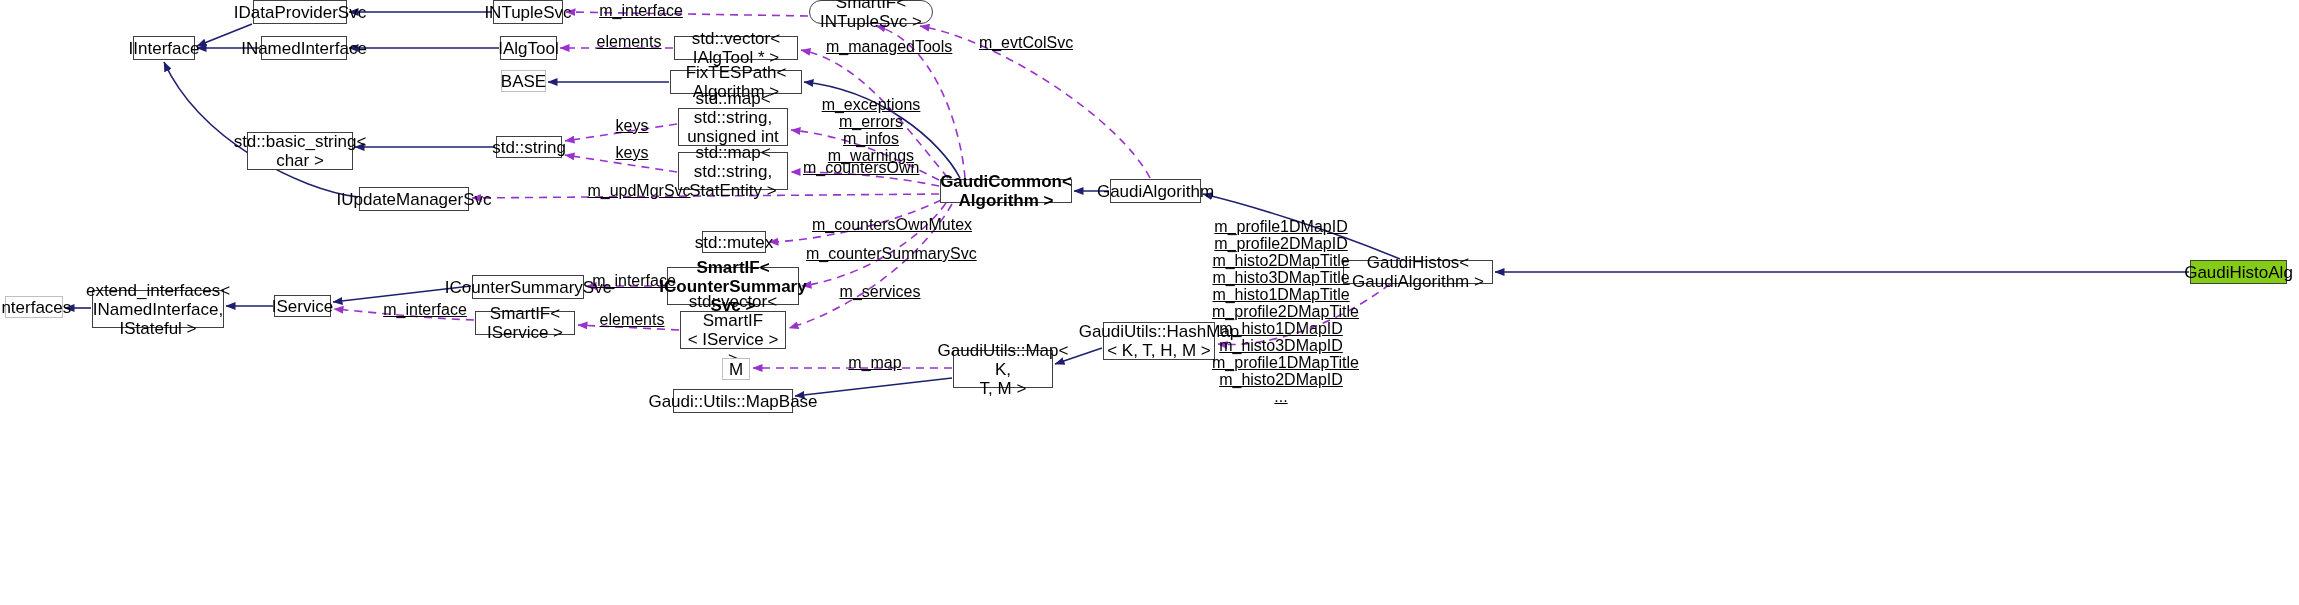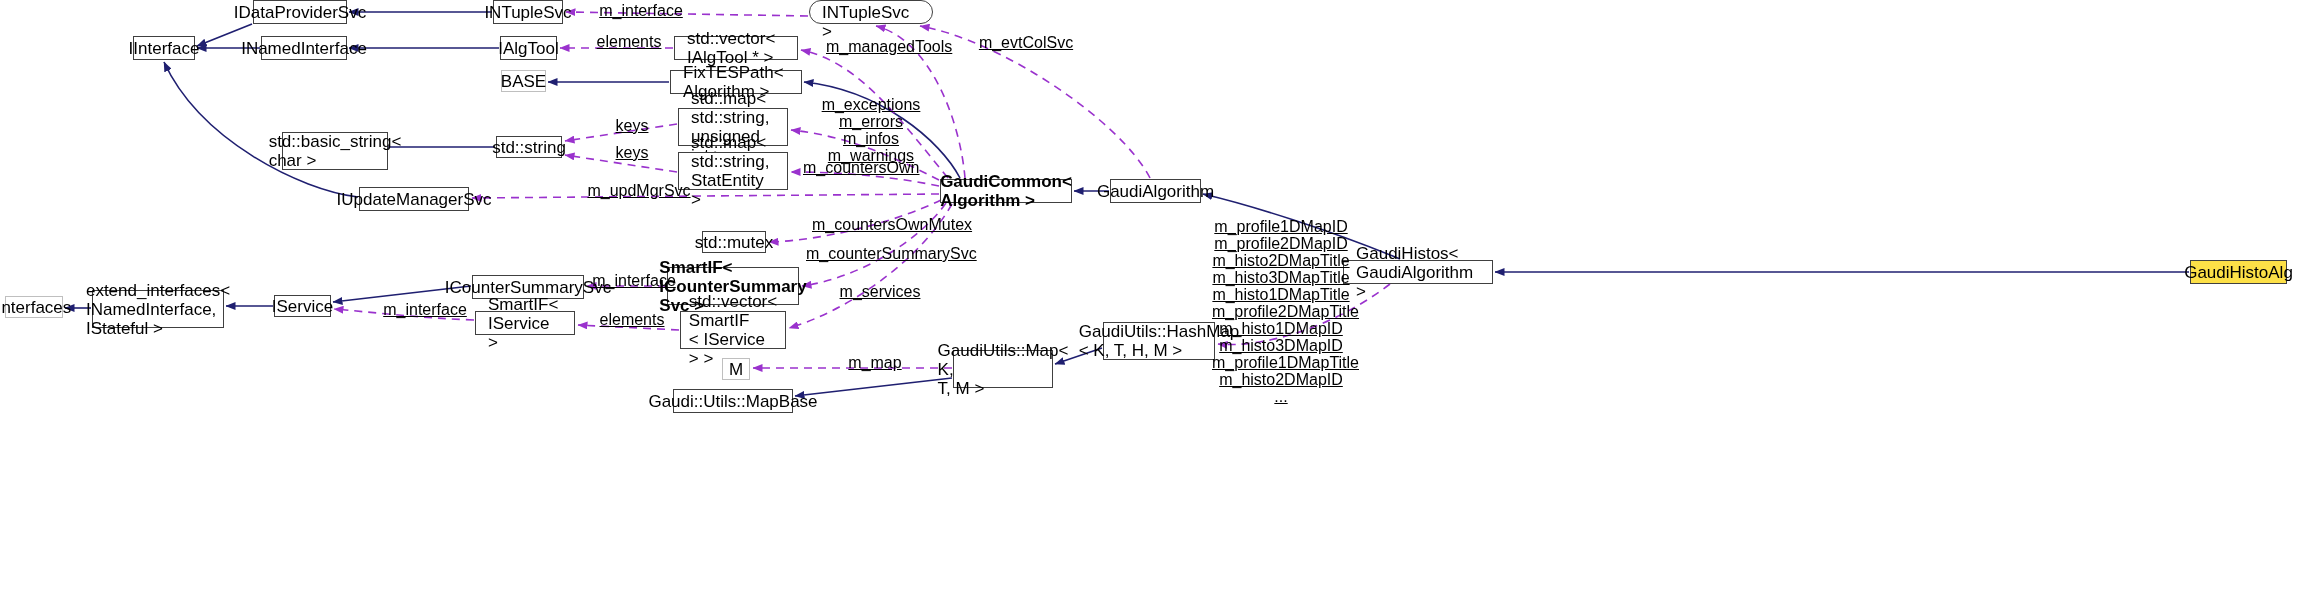--- a/index.html
+++ b/index.html
@@ -23,33 +23,33 @@
     pointer-events: none;
   }
   .node {
     position: absolute;
     box-sizing: border-box;
     background: #ffffff;
     border: 1px solid #404040;
     display: flex;
     align-items: center;
     justify-content: center;
-    text-align: left;
+    text-align: center;
     font-size: 17px;
     line-height: 19px;
     color: #000000;
     white-space: pre-line;
-    padding: 1px 12px;
+    padding: 1px 4px;
     z-index: 3;
   }
   .node.faint {
     border-color: #bfbfbf;
   }
   .node.highlight {
-    background: #fde047;
+    background: #84cc16;
     border-color: #404040;
   }
   .edge-label {
     position: absolute;
     font-size: 16px;
     line-height: 17px;
     color: #000000;
     white-space: pre-line;
     text-align: center;
     z-index: 4;
@@ -164,21 +164,21 @@
 
   <div class="node" style="left:809px;top:0px;width:124px;height:24px;border-radius:12px;">SmartIF&lt; INTupleSvc &gt;</div>
 
   <div class="node" style="left:674px;top:36px;width:124px;height:24px;">std::vector&lt; IAlgTool * &gt;</div>
 
   <div class="node" style="left:670px;top:70px;width:132px;height:24px;">FixTESPath&lt; Algorithm &gt;</div>
 
   <div class="node" style="left:678px;top:108px;width:110px;height:38px;">std::map&lt; std::string,
 unsigned int &gt;</div>
 
-  <div class="node" style="left:247px;top:132px;width:106px;height:38px;margin-left:35px;">std::basic_string&lt;
+  <div class="node" style="left:247px;top:132px;width:106px;height:38px;">std::basic_string&lt;
 char &gt;</div>
 
   <div class="node" style="left:496px;top:136px;width:66px;height:22px;">std::string</div>
 
   <div class="node" style="left:678px;top:152px;width:110px;height:38px;">std::map&lt; std::string,
 StatEntity &gt;</div>
 
   <div class="node" style="left:359px;top:187px;width:110px;height:24px;">IUpdateManagerSvc</div>
 
   <div class="node" style="left:940px;top:179px;width:132px;height:24px;font-weight:bold;">GaudiCommon&lt; Algorithm &gt;</div>

